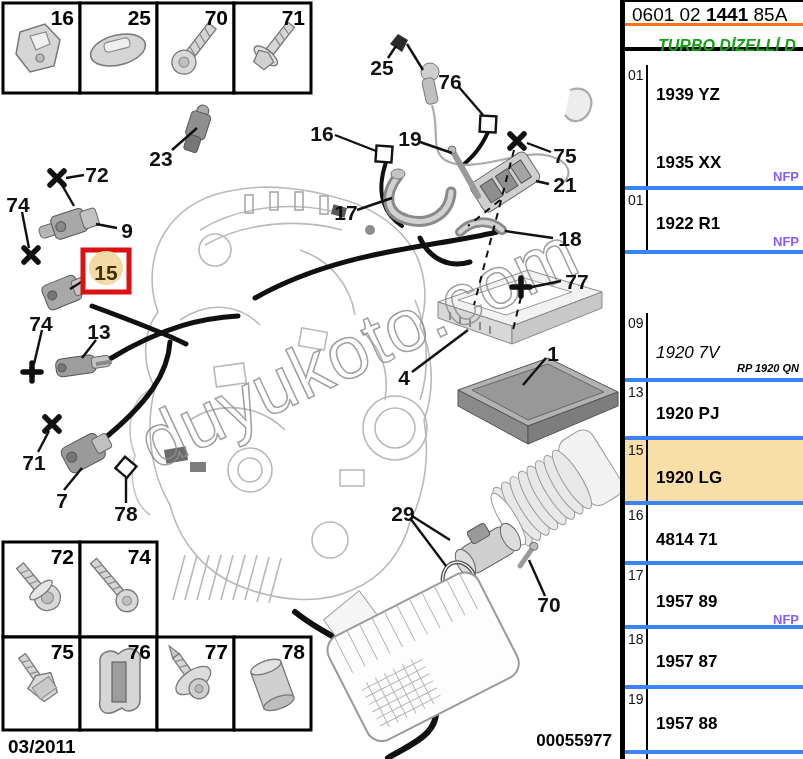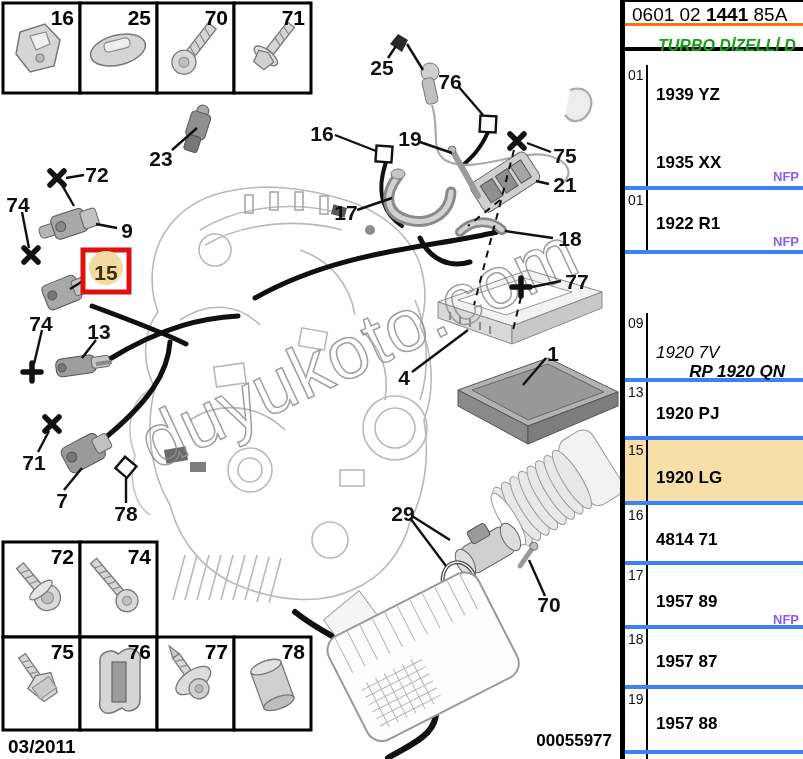--- a/index.html
+++ b/index.html
@@ -13,21 +13,21 @@
   .thead .bold{font-weight:bold;}
   .tsub{position:absolute;left:0;top:24px;width:100%;height:25px;border-bottom:4px solid #000;
         color:#13A013;font-style:italic;font-weight:bold;font-size:16px;
         padding:11px 0 0 33px;white-space:nowrap;box-sizing:border-box;}
   .trow{position:absolute;left:0;width:100%;border-bottom:4px solid #3b82f6;box-sizing:border-box;background:#fff;}
   .trow .idx{position:absolute;left:0;top:0;width:23px;height:100%;border-right:2px solid #000;
              font-size:14px;color:#111;padding:2px 0 0 3px;box-sizing:border-box;}
   .trow .code{position:absolute;left:31px;font-size:17px;font-weight:bold;color:#000;white-space:nowrap;}
   .trow .code.ital{font-style:italic;font-weight:normal;}
   .trow .note{position:absolute;right:4px;font-size:13px;font-weight:bold;color:#8b5cf6;}
-  .trow .rp{position:absolute;right:18px;font-size:17px;font-weight:bold;font-style:italic;color:#000;}
+  .trow .rp{position:absolute;right:4px;font-size:11px;font-weight:bold;font-style:italic;color:#000;}
   .r01{top:63px;height:125px}
   .r04{top:188px;height:64px}
   .r07{top:252px;height:59px}
   .r09{top:311px;height:69px}
   .r13{top:380px;height:58px}
   .r15{top:438px;height:65px}
   .r16{top:503px;height:60px}
   .r17{top:563px;height:64px}
   .r18{top:627px;height:60px}
   .r19{top:687px;height:65px}

